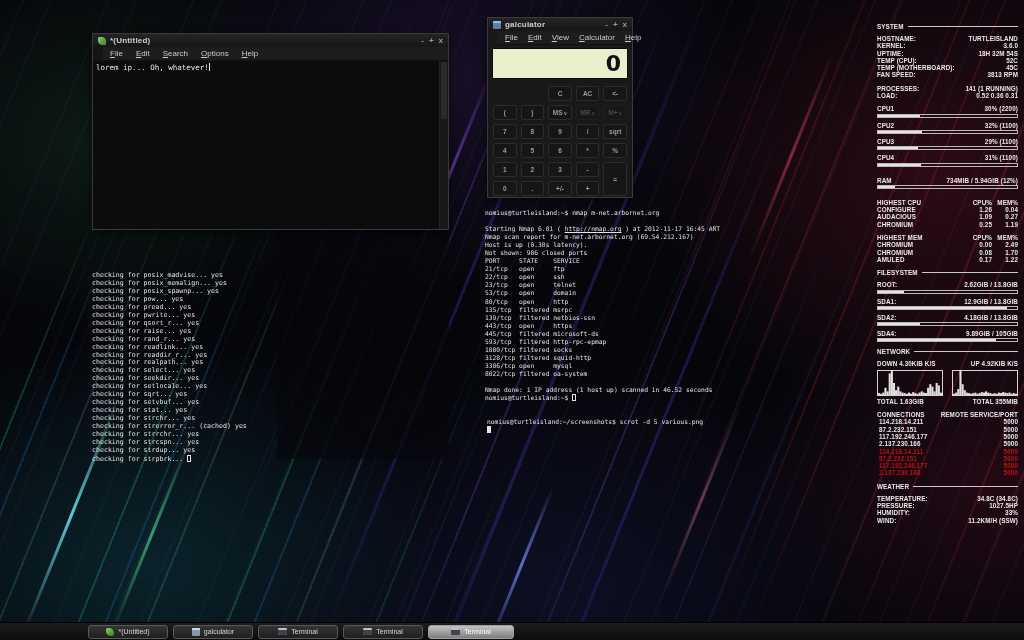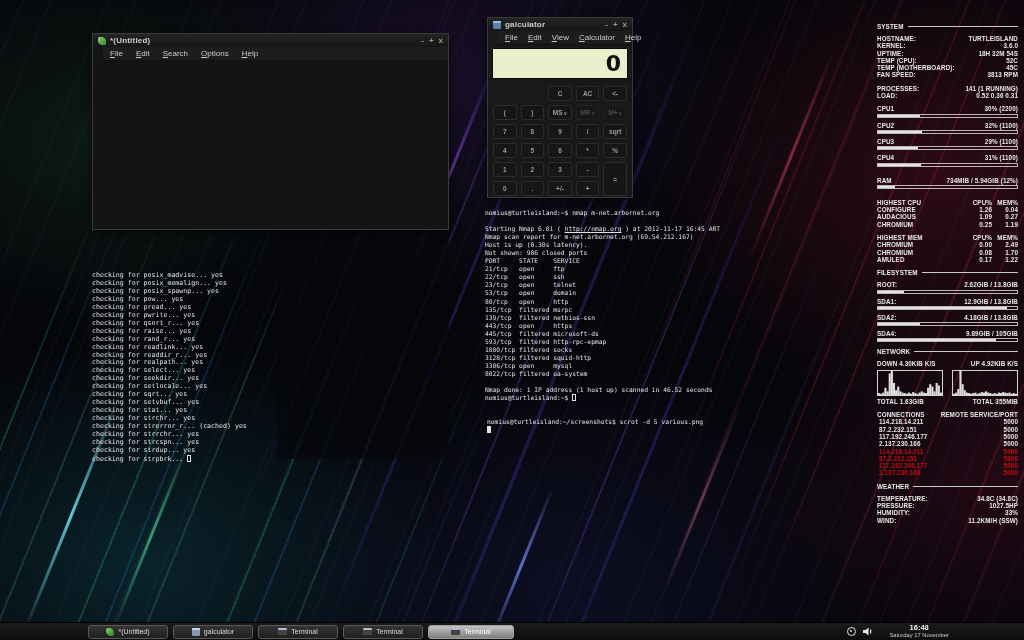--- a/index.html
+++ b/index.html
@@ -133,20 +133,26 @@
         <span>x</span>
       </span>
     </div>
     <div class="menubar">
         <span class="menu-item"><u>F</u>ile</span>
         <span class="menu-item"><u>E</u>dit</span>
         <span class="menu-item"><u>S</u>earch</span>
         <span class="menu-item"><u>O</u>ptions</span>
         <span class="menu-item"><u>H</u>elp</span>
       </div>
+    <div class="editor-body">
+      <div class="editor-text"><span>lorem ip... Oh, whatever!</span><span class="cursor-beam"></span></div>
+      <div class="scrollbar">
+          <div class="scroll-thumb"></div>
+        </div>
+    </div>
   </div>
 
   <div class="window calc">
     <div class="titlebar">
       <span class="calc-ic"></span>
       <span class="wtitle">galculator</span>
       <span class="wctrls">
         <span>-</span>
         <span>+</span>
         <span>x</span>
@@ -519,25 +525,14 @@
         </div>
         <div class="tbtn">
           <span class="ticon icon-terminal-icon"></span>
           <span>Terminal</span>
         </div>
         <div class="tbtn active">
           <span class="ticon icon-terminal-icon"></span>
           <span>Terminal</span>
         </div>
       </div>
-    <div class="tray">
-      <span class="tray-circle"></span>
-      <svg width="11" height="11" viewBox="0 0 11 11">
-        <polygon points="1,4 3.5,4 6.5,1.5 6.5,9.5 3.5,7 1,7" fill="#e6e6e6"></polygon>
-        <rect x="8" y="3.5" width="1.2" height="4" fill="#e6e6e6"></rect>
-      </svg>
-      <div class="clock">
-        <div class="ctime">16:48</div>
-        <div class="cdate">Saturday 17 November</div>
-      </div>
-    </div>
   </div>
 </div>
 
 </body></html>

